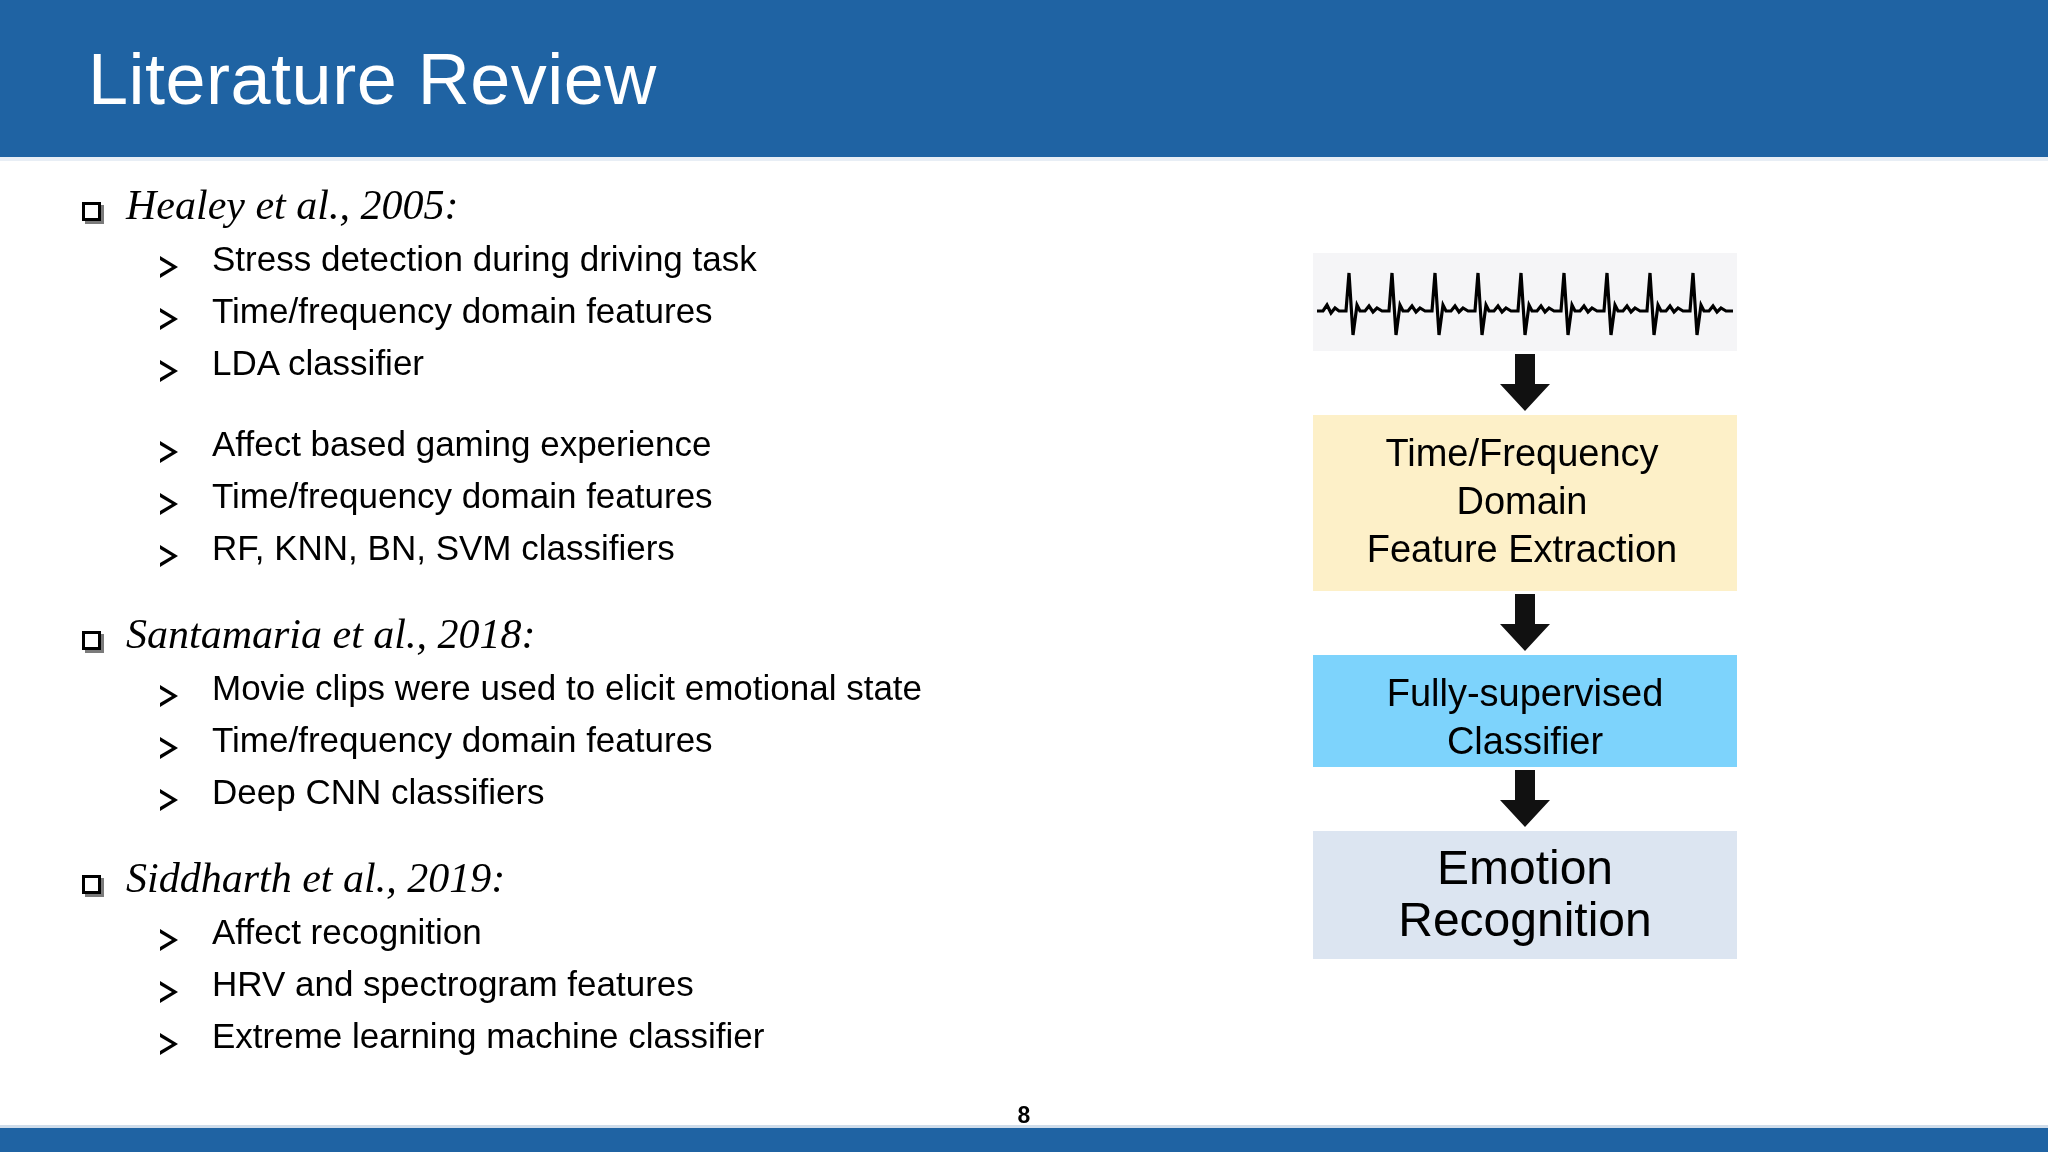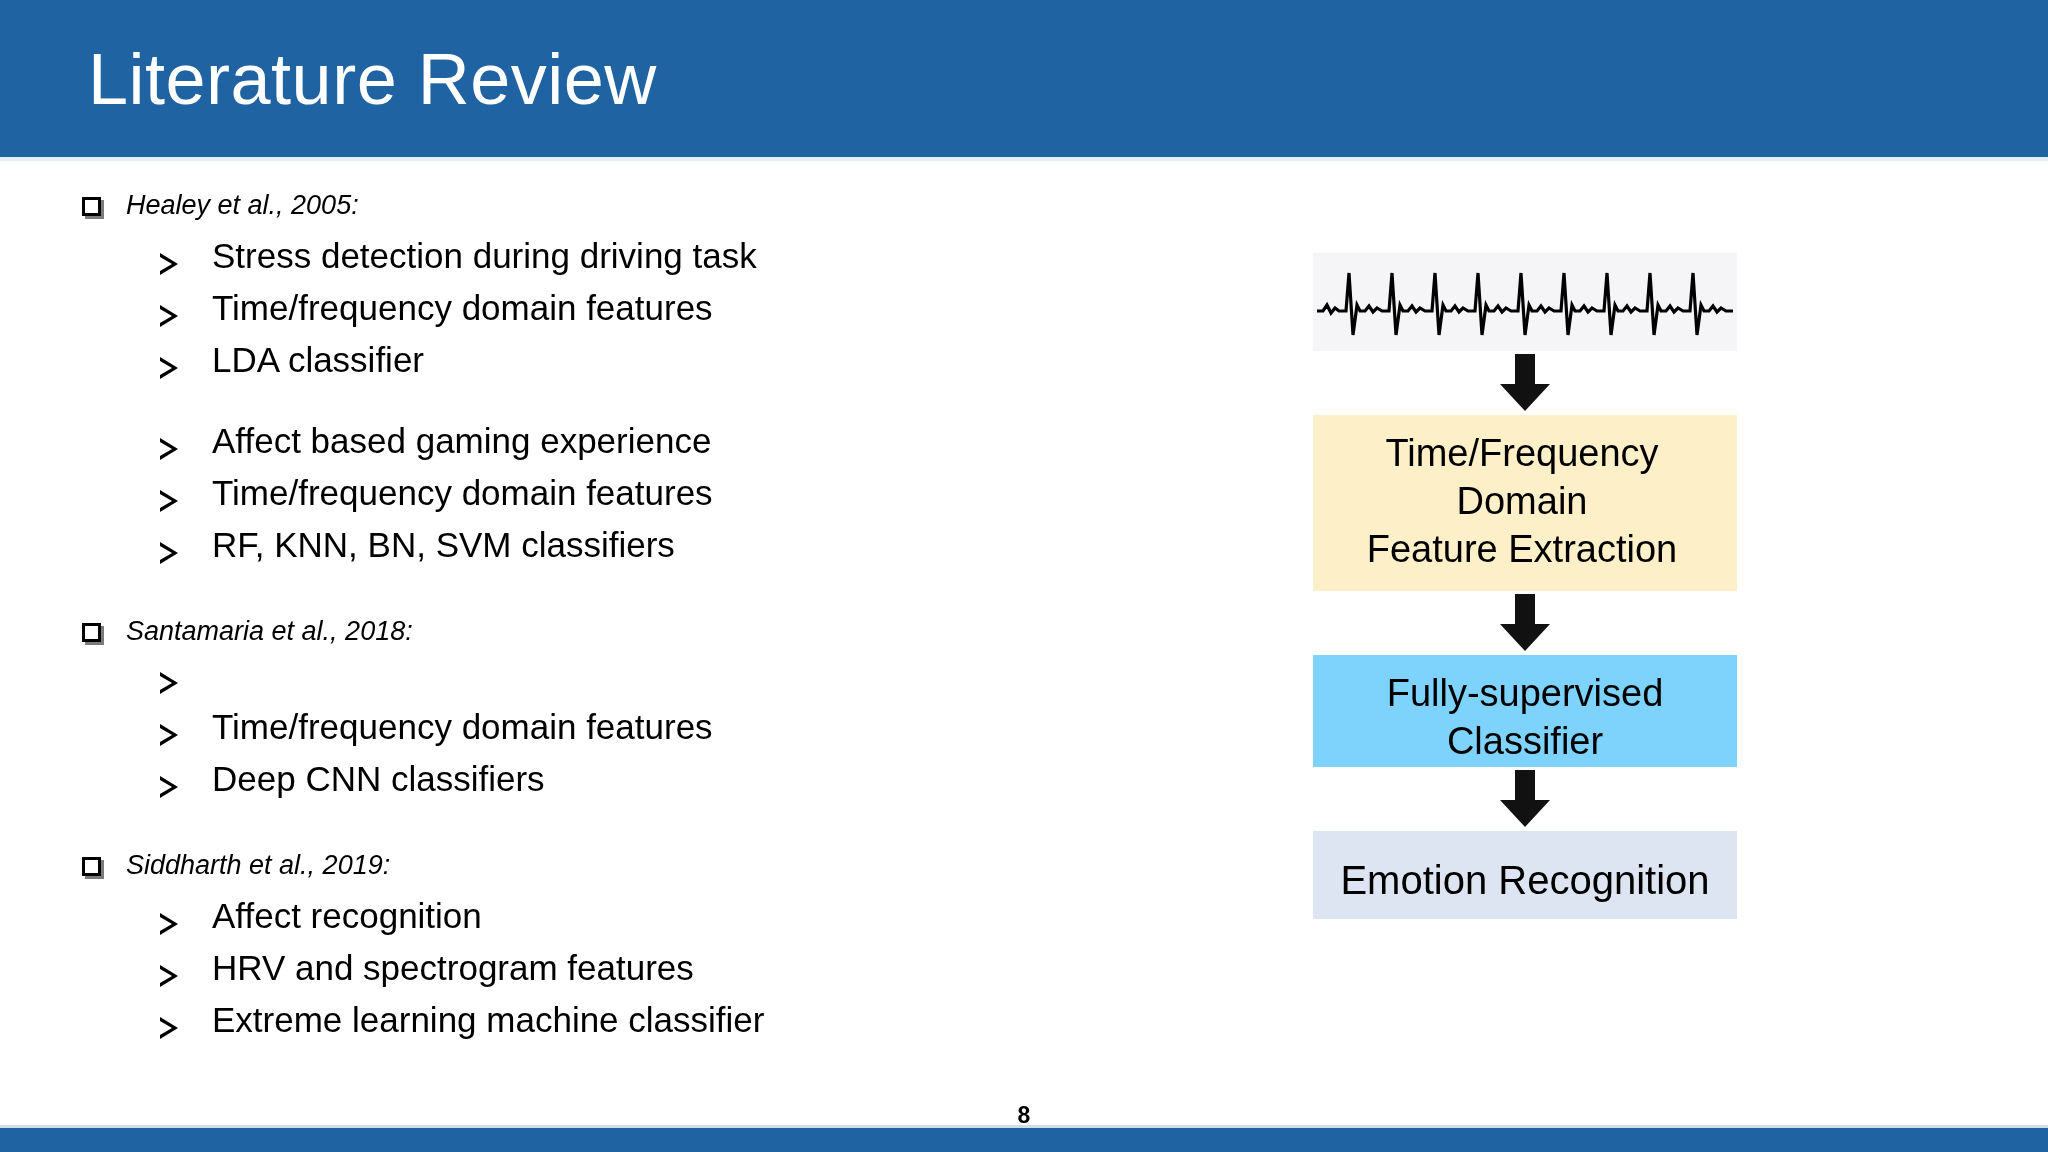--- a/index.html
+++ b/index.html
@@ -74,24 +74,25 @@
     width: 19px;
     height: 19px;
     border: 3px solid #000;
     box-shadow: 3px 3px 0 #7b7b7b;
     background: #fff;
     vertical-align: middle;
     box-sizing: border-box;
   }
   .group-title {
     font-style: italic;
-    font-size: 27px;
+    font-size: 42px;
     line-height: 54px;
     color: #000000;
     white-space: nowrap;
+    font-family: Liberation Serif, serif;
   }
 
   .sub-list {
     margin: 2px 0 0 0;
     padding: 0;
     list-style: none;
   }
   .sub-item {
     display: flex;
     align-items: baseline;
@@ -176,22 +177,22 @@
     line-height: 48px;
   }
   #box-classifier {
     background: #7dd3fc;
     padding: 14px 6px 2px 6px;
     font-size: 38px;
     line-height: 48px;
   }
   #box-emotion {
     background: #DCE5F1;
-    padding: 23px 6px 13px 6px;
-    font-size: 40px;
+    padding: 11px 6px 13px 6px;
+    font-size: 48px;
     line-height: 52px;
   }
 
   
   #slide-number {
     position: absolute;
     left: 0;
     top: 1102px;
     width: 2048px;
     text-align: center;
@@ -264,20 +265,21 @@
     </div>
 
     <div class="lit-group">
       <div class="group-head">
         <span class="bullet-square"><span class="sq"></span></span>
         <span class="group-title">Santamaria et al., 2018:</span>
       </div>
       <ul class="sub-list">
         <li class="sub-item">
           <span class="bullet-arrow"><span class="arw"></span></span>
+          <span class="sub-text">Movie clips were used to elicit emotional state</span>
         </li>
         <li class="sub-item">
           <span class="bullet-arrow"><span class="arw"></span></span>
           <span class="sub-text">Time/frequency domain features</span>
         </li>
         <li class="sub-item">
           <span class="bullet-arrow"><span class="arw"></span></span>
           <span class="sub-text">Deep CNN classifiers</span>
         </li>
       </ul>

